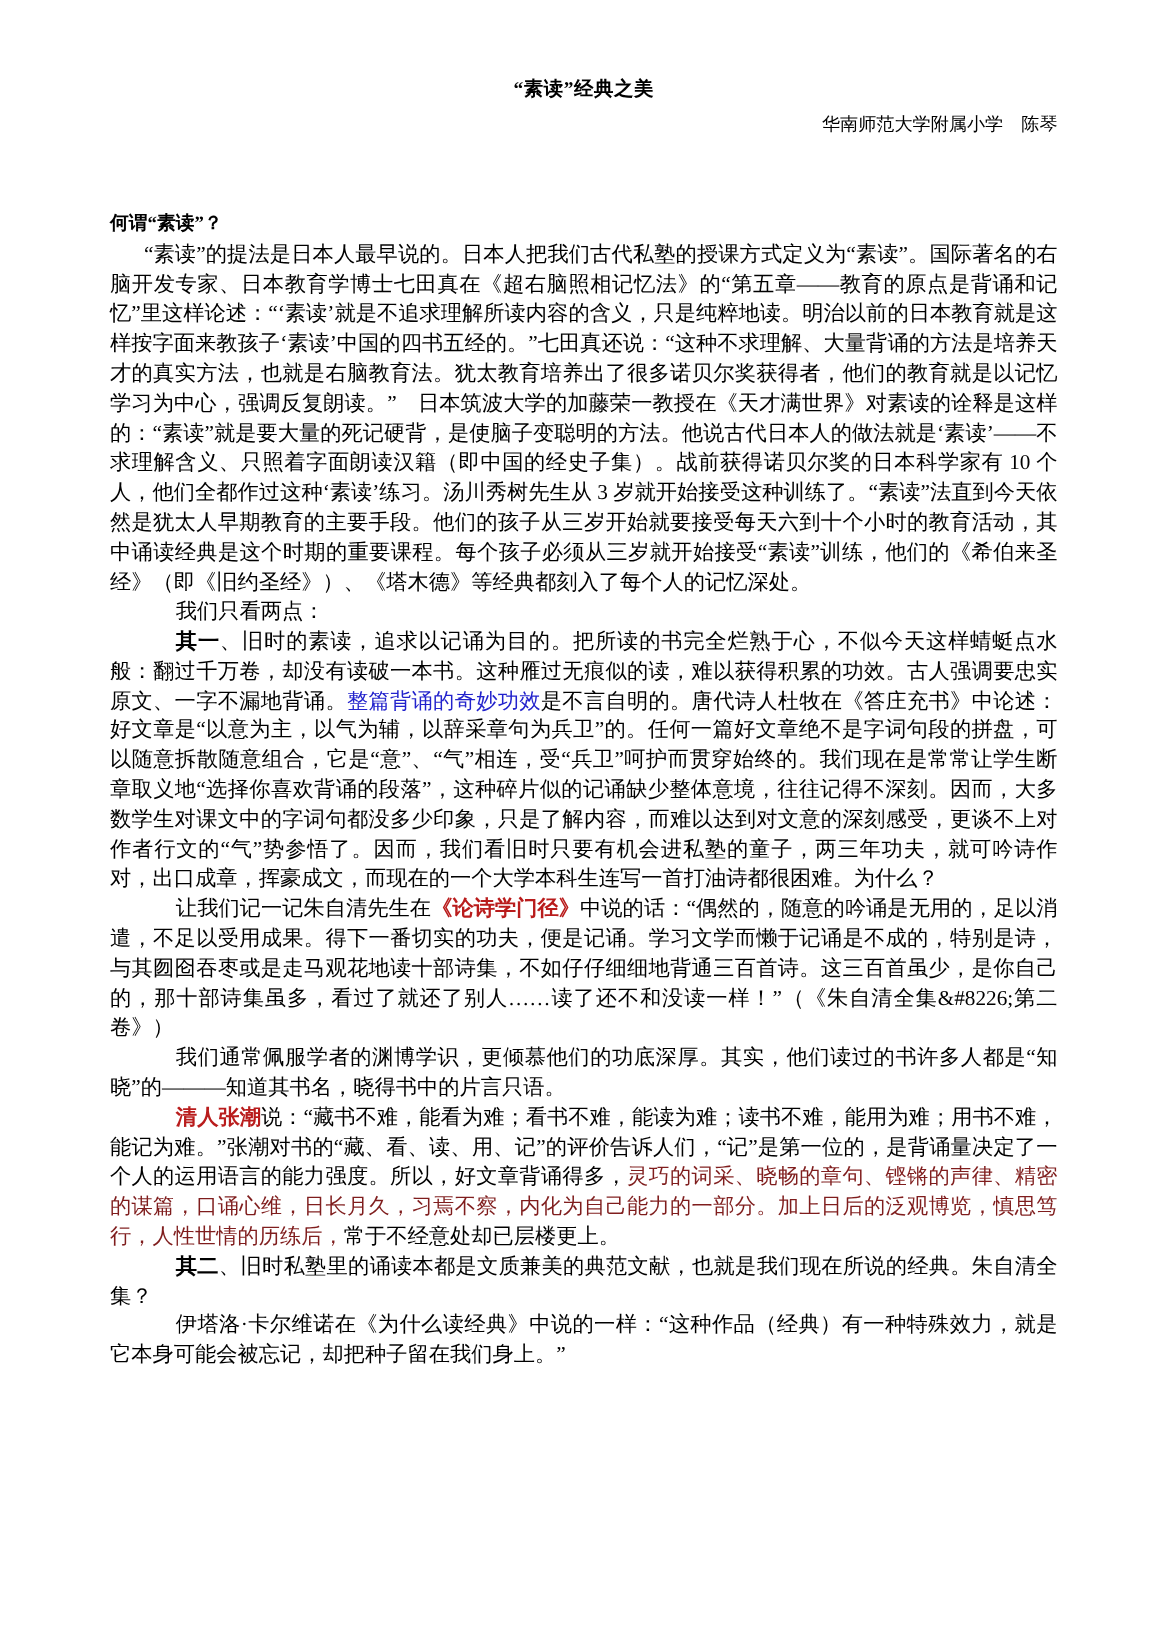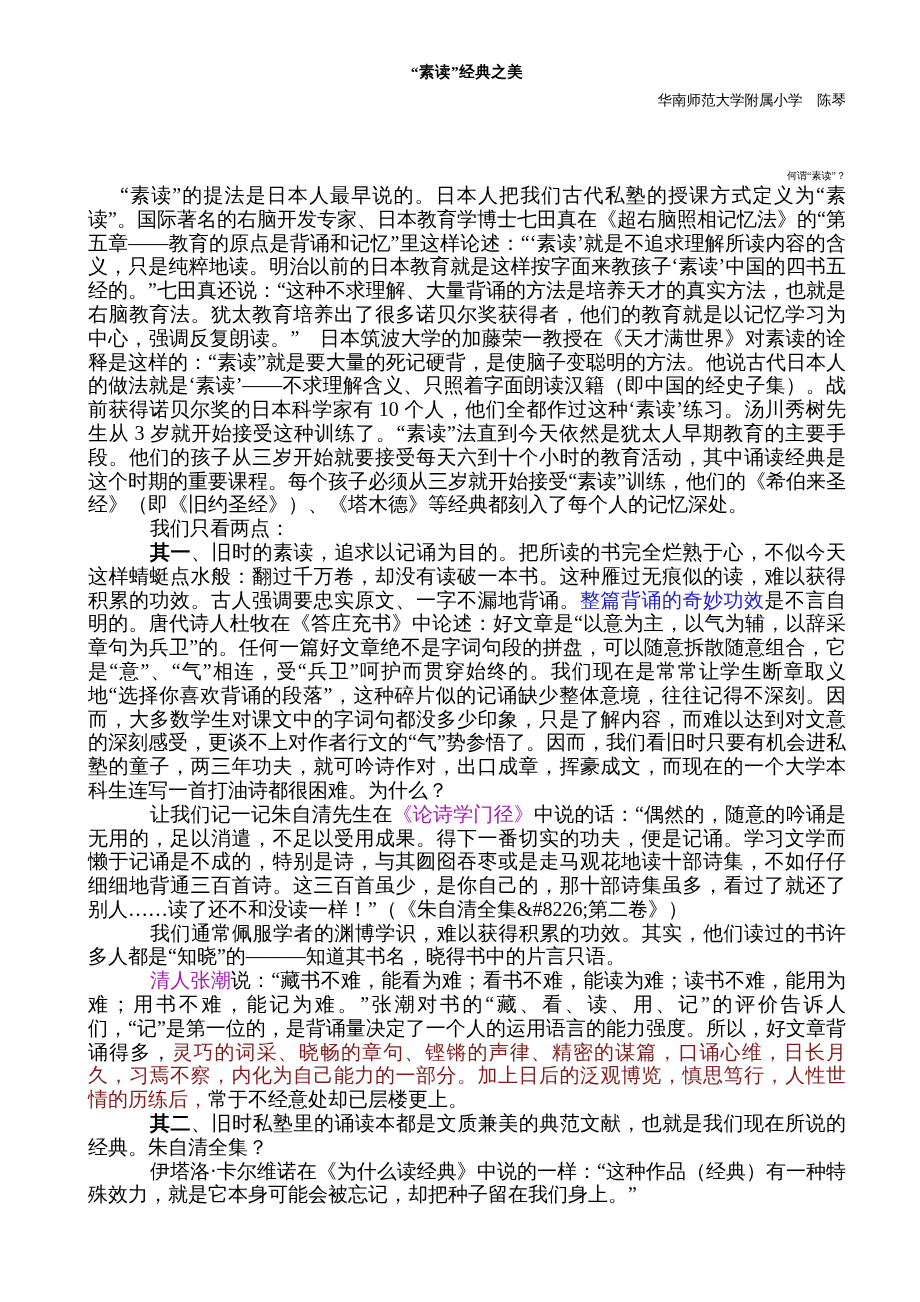--- a/index.html
+++ b/index.html
@@ -37,41 +37,40 @@
     line-height: 1.35;
   }
   .doc-subtitle {
     text-align: right;
     font-size: 14.5px;
     margin: 0;
     padding-top: 8px;
     line-height: 1.35;
   }
   .section-heading {
-    font-weight: normal;
-    font-size: 10px;
+    font-weight: bold;
+    font-size: 15px;
     margin: 0;
     padding-top: 58px;
     line-height: 1.55;
-    text-align: right;
   }
   p.body-para {
-    font-size: 20px;
+    font-size: 17px;
     line-height: 23.8px;
     margin: 0;
     text-align: justify;
     text-justify: inter-ideograph;
     word-break: break-all;
   }
   .indent-1 { text-indent: 1.6em; }
   .indent-2 { text-indent: 3.1em; }
   .b { font-weight: bold; }
   .blue { color: #2222cc; }
   .blue-b { color: #7f1d1d; font-weight: normal; }
-  .link-blue { color: #a21caf; }
+  .link-blue { color: #b91c1c; font-weight: bold; }
 </style>
 </head>
 <body>
 
 <div class="page">
   <div class="content">
 
     <h1 class="doc-title">“素读”经典之美</h1>
     <div class="doc-subtitle">华南师范大学附属小学　陈琴</div>
 
@@ -79,21 +78,21 @@
 
     <p class="body-para indent-1">“素读”的提法是日本人最早说的。日本人把我们古代私塾的授课方式定义为“素读”。国际著名的右脑开发专家、日本教育学博士七田真在《超右脑照相记忆法》的“第五章——教育的原点是背诵和记忆”里这样论述：“‘素读’就是不追求理解所读内容的含义，只是纯粹地读。明治以前的日本教育就是这样按字面来教孩子‘素读’中国的四书五经的。”七田真还说：“这种不求理解、大量背诵的方法是培养天才的真实方法，也就是右脑教育法。犹太教育培养出了很多诺贝尔奖获得者，他们的教育就是以记忆学习为中心，强调反复朗读。”　日本筑波大学的加藤荣一教授在《天才满世界》对素读的诠释是这样的：“素读”就是要大量的死记硬背，是使脑子变聪明的方法。他说古代日本人的做法就是‘素读’——不求理解含义、只照着字面朗读汉籍（即中国的经史子集）。战前获得诺贝尔奖的日本科学家有 10 个人，他们全都作过这种‘素读’练习。汤川秀树先生从 3 岁就开始接受这种训练了。“素读”法直到今天依然是犹太人早期教育的主要手段。他们的孩子从三岁开始就要接受每天六到十个小时的教育活动，其中诵读经典是这个时期的重要课程。每个孩子必须从三岁就开始接受“素读”训练，他们的《希伯来圣经》（即《旧约圣经》）、《塔木德》等经典都刻入了每个人的记忆深处。</p>
 
 
     <p class="body-para indent-2">我们只看两点：</p>
 
     <p class="body-para indent-2"><span class="b">其一</span><span>、旧时的素读，追求以记诵为目的。把所读的书完全烂熟于心，不似今天这样蜻蜓点水般：翻过千万卷，却没有读破一本书。这种雁过无痕似的读，难以获得积累的功效。古人强调要忠实原文、一字不漏地背诵。</span><span class="blue">整篇背诵的奇妙功效</span><span>是不言自明的。唐代诗人杜牧在《答庄充书》中论述：好文章是“以意为主，以气为辅，以辞采章句为兵卫”的。任何一篇好文章绝不是字词句段的拼盘，可以随意拆散随意组合，它是“意”、“气”相连，受“兵卫”呵护而贯穿始终的。我们现在是常常让学生断章取义地“选择你喜欢背诵的段落”，这种碎片似的记诵缺少整体意境，往往记得不深刻。因而，大多数学生对课文中的字词句都没多少印象，只是了解内容，而难以达到对文意的深刻感受，更谈不上对作者行文的“气”势参悟了。因而，我们看旧时只要有机会进私塾的童子，两三年功夫，就可吟诗作对，出口成章，挥豪成文，而现在的一个大学本科生连写一首打油诗都很困难。为什么？</span></p>
 
     <p class="body-para indent-2"><span>让我们记一记朱自清先生在</span><span class="link-blue">《论诗学门径》</span><span>中说的话：“偶然的，随意的吟诵是无用的，足以消遣，不足以受用成果。得下一番切实的功夫，便是记诵。学习文学而懒于记诵是不成的，特别是诗，与其囫囵吞枣或是走马观花地读十部诗集，不如仔仔细细地背通三百首诗。这三百首虽少，是你自己的，那十部诗集虽多，看过了就还了别人……读了还不和没读一样！”（《朱自清全集&amp;#8226;第二卷》）</span></p>
 
-    <p class="body-para indent-2">我们通常佩服学者的渊博学识，难以获得积累的功效。其实，他们读过的书许多人都是“知晓”的———知道其书名，晓得书中的片言只语。</p>
+    <p class="body-para indent-2">我们通常佩服学者的渊博学识，更倾慕他们的功底深厚。其实，他们读过的书许多人都是“知晓”的———知道其书名，晓得书中的片言只语。</p>
 
     <p class="body-para indent-2"><span class="link-blue">清人张潮</span><span>说：“藏书不难，能看为难；看书不难，能读为难；读书不难，能用为难；用书不难，能记为难。”张潮对书的“藏、看、读、用、记”的评价告诉人们，“记”是第一位的，是背诵量决定了一个人的运用语言的能力强度。所以，好文章背诵得多，</span><span class="blue-b">灵巧的词采、晓畅的章句、铿锵的声律、精密的谋篇，口诵心维，日长月久，习焉不察，内化为自己能力的一部分。加上日后的泛观博览，慎思笃行，人性世情的历练后，</span><span>常于不经意处却已层楼更上。</span></p>
 
     <p class="body-para indent-2"><span class="b">其二</span><span>、旧时私塾里的诵读本都是文质兼美的典范文献，也就是我们现在所说的经典。朱自清全集？</span></p>
 
     <p class="body-para indent-2">伊塔洛·卡尔维诺在《为什么读经典》中说的一样：“这种作品（经典）有一种特殊效力，就是它本身可能会被忘记，却把种子留在我们身上。”</p>
 
 
   </div>
 </div>

